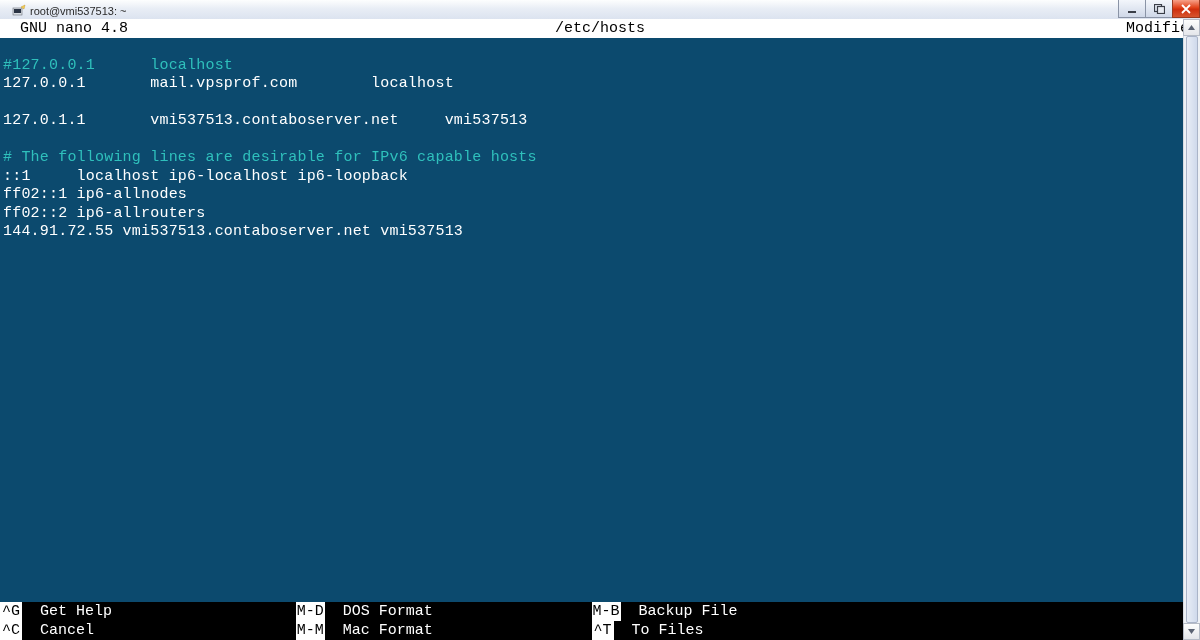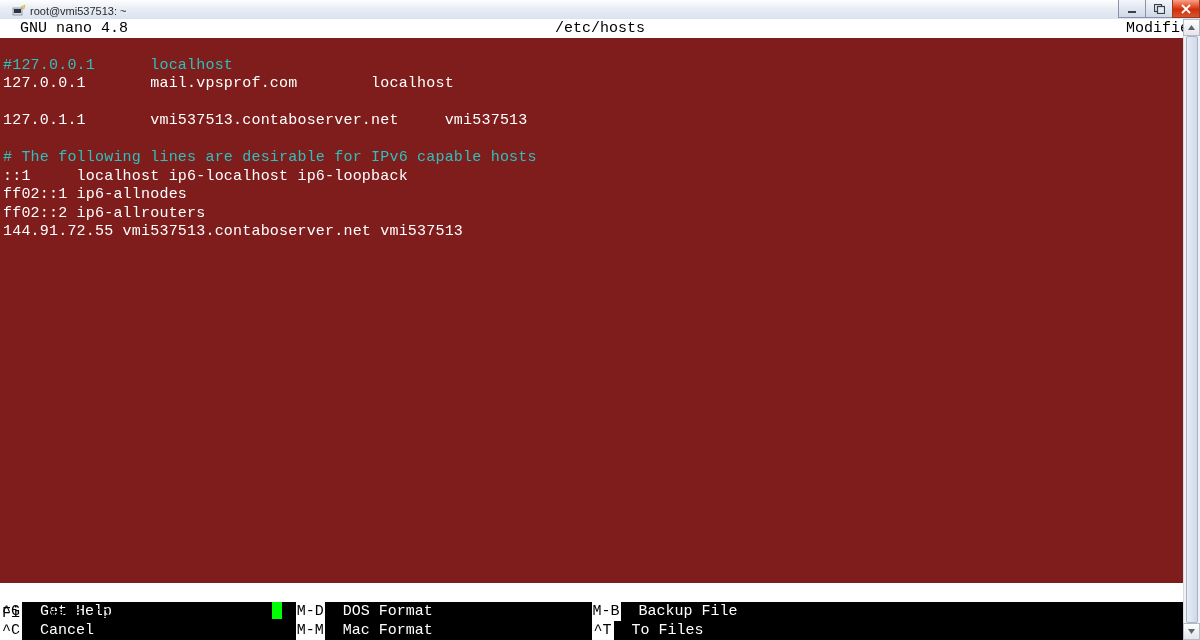--- a/index.html
+++ b/index.html
@@ -42,21 +42,21 @@
   .win-btn.close {
     background: linear-gradient(to bottom,#f7a088,#e1421a 45%,#cf2f0e 55%,#d7552f);
     color: #fff;
     border-color: #9a3a20;
   }
   .win-btn svg { display:block; }
 
   .terminal {
     position: absolute;
     top: 19px; left: 0; right: 0; bottom: 0;
-    background: #7f1d1d;
+    background: #0c4a6e;
   }
 
   .nano-header {
     display: flex;
     background: #fff;
     color: #000;
     height: 19px;
     line-height: 19px;
     white-space: pre;
   }
@@ -170,23 +170,20 @@
 <span class="plain">127.0.1.1       vmi537513.contaboserver.net     vmi537513</span>
 <span class="plain"></span>
 <span class="comment"># The following lines are desirable for IPv6 capable hosts</span>
 <span class="plain">::1     localhost ip6-localhost ip6-loopback</span>
 <span class="plain">ff02::1 ip6-allnodes</span>
 <span class="plain">ff02::2 ip6-allrouters</span>
 <span class="plain">144.91.72.55 vmi537513.contaboserver.net vmi537513</span>
   </div>
 
   <div class="nano-footer">
-    <div class="prompt-line">
-<span>File Name to Write: </span><span>/etc/hosts</span><span class="cursor-block"></span>
-    </div>
     <div class="shortcut-rows">
       <div class="shortcut-row">
         <div class="sc"><span class="key">^G</span><span class="label">Get Help</span></div>
         <div class="sc"><span class="key">M-D</span><span class="label">DOS Format</span></div>
         <div class="sc"><span class="key">M-B</span><span class="label">Backup File</span></div>
       </div>
       <div class="shortcut-row">
         <div class="sc"><span class="key">^C</span><span class="label">Cancel</span></div>
         <div class="sc"><span class="key">M-M</span><span class="label">Mac Format</span></div>
         <div class="sc"><span class="key">^T</span><span class="label">To Files</span></div>

